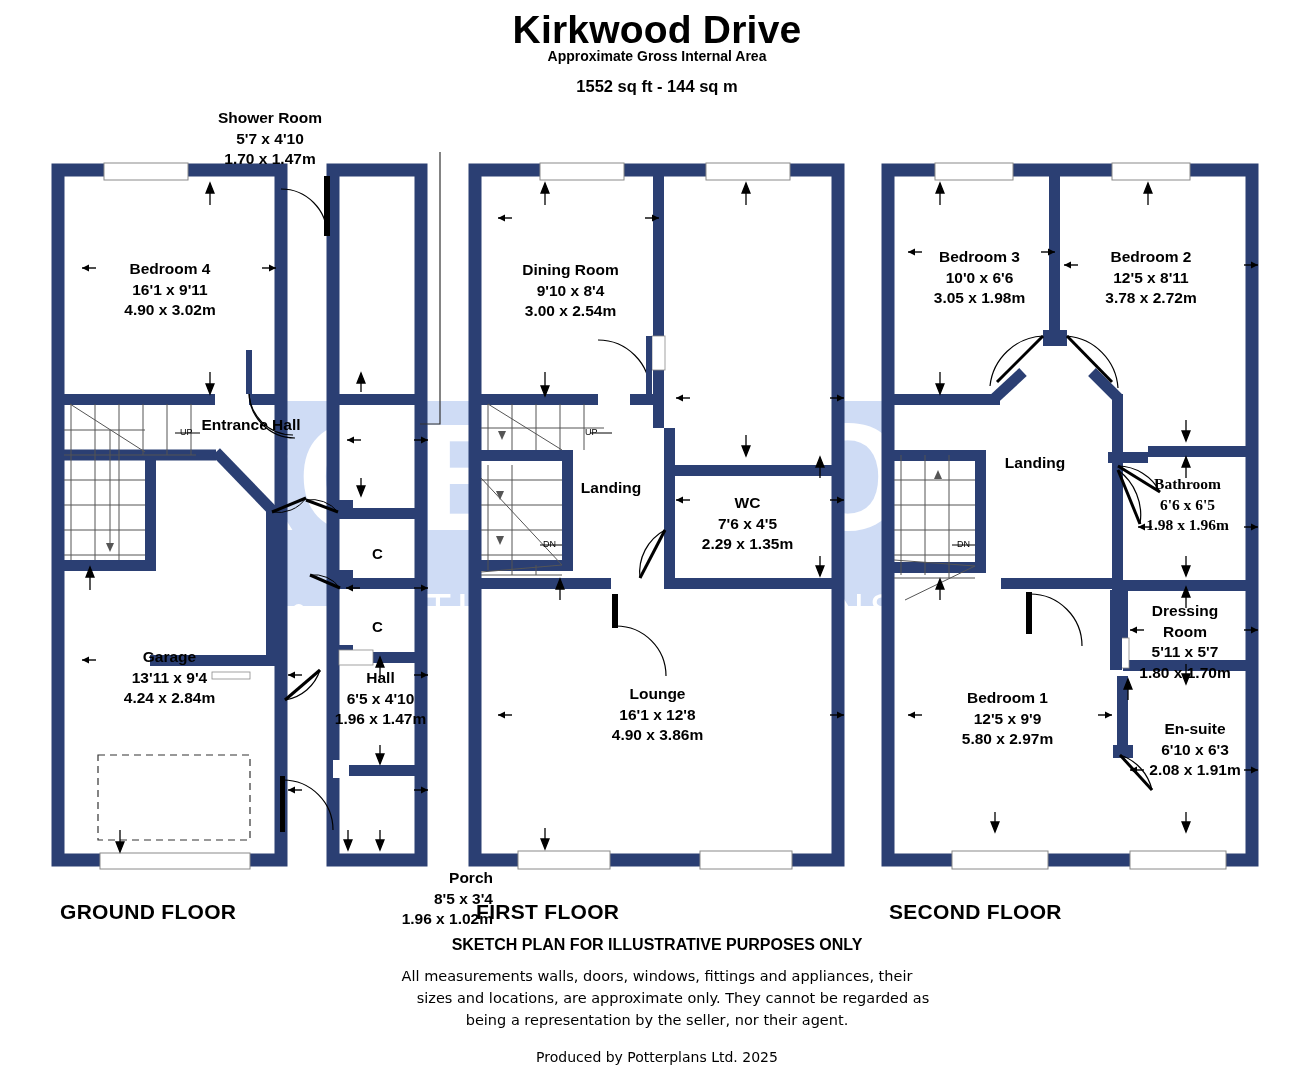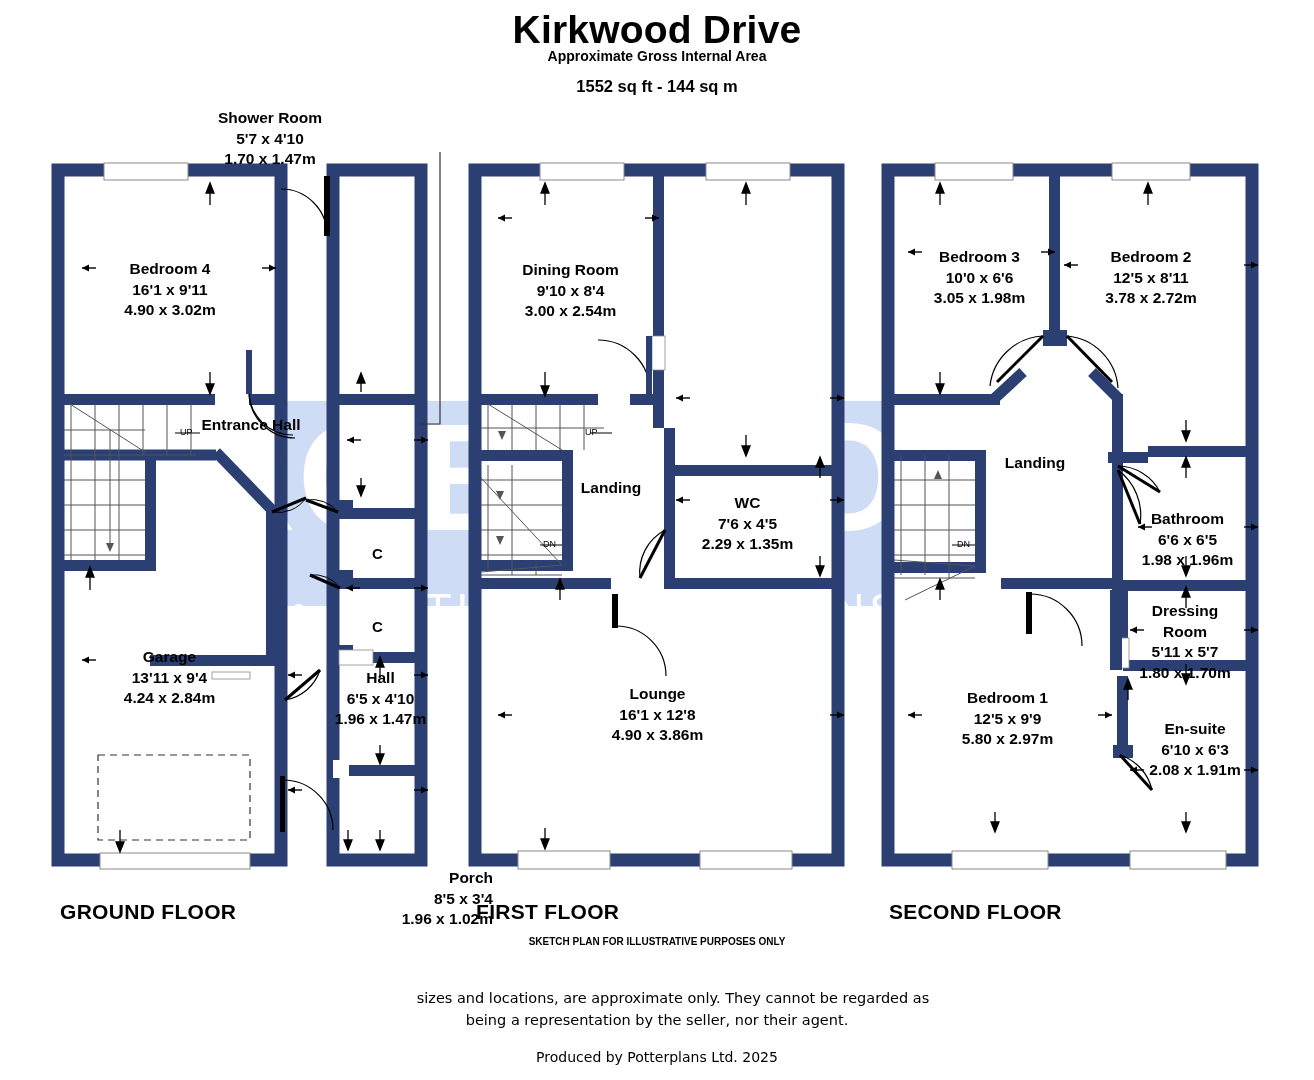--- a/index.html
+++ b/index.html
@@ -19,21 +19,21 @@
   .rlabel{position:absolute;text-align:center;font-size:15.5px;font-weight:bold;line-height:1.33;white-space:nowrap;}
   .rlabel .nm{display:block;}
   .rlabel .d1{display:block;}
   .rlabel .d2{display:block;}
   .rlabel.wrapname{white-space:normal;}
   .clab{position:absolute;font-size:15px;font-weight:bold;}
   .tiny{position:absolute;font-size:9px;font-family:"Liberation Sans",sans-serif;}
 
   .floorlab{position:absolute;font-size:21px;font-weight:bold;letter-spacing:.3px;}
 
-  #foot1{position:absolute;top:936px;width:100%;text-align:center;font-size:10px;font-weight:bold;}
+  #foot1{position:absolute;top:936px;width:100%;text-align:center;font-size:16px;font-weight:bold;}
   .foot2{position:absolute;width:100%;text-align:center;font-size:14.5px;font-family:"DejaVu Sans",sans-serif;}
   #fl1{top:968px;} #fl2{top:990px;padding-left:16px;} #fl3{top:1012px;}
   #foot3{position:absolute;top:1049px;width:100%;text-align:center;font-size:14px;font-family:"DejaVu Sans",sans-serif;}
 </style>
 </head>
 <body>
 
 <div id="stage">
 
   <div class="hdr" id="title">Kirkwood Drive</div>
@@ -454,21 +454,21 @@
   <div class="rlabel" style="left:1043px;top:247px;width:216px;">
     <span class="nm">Bedroom 2</span>
     <span class="d1">12'5 x 8'11</span>
     <span class="d2">3.78 x 2.72m</span>
   </div>
 
   <div class="rlabel" style="left:945px;top:453px;width:180px;">
     <span class="nm">Landing</span>
   </div>
 
-  <div class="rlabel" style="left:1075px;top:509px;width:225px;">
+  <div class="rlabel" style="left:1075px;top:474px;width:225px;font-family:Liberation Serif, serif;">
     <span class="nm">Bathroom</span>
     <span class="d1">6'6 x 6'5</span>
     <span class="d2">1.98 x 1.96m</span>
   </div>
 
   <div class="rlabel wrapname" style="left:1129px;top:601px;width:112px;">
     <span class="nm">Dressing Room</span>
     <span class="d1">5'11 x 5'7</span>
     <span class="d2">1.80 x 1.70m</span>
   </div>
@@ -485,17 +485,18 @@
     <span class="d2">5.80 x 2.97m</span>
   </div>
 
   <div class="tiny" style="left:957px;top:539px;">DN</div>
 
   <div class="floorlab" style="left:60px;top:900px;">GROUND FLOOR</div>
   <div class="floorlab" style="left:476px;top:900px;">FIRST FLOOR</div>
   <div class="floorlab" style="left:889px;top:900px;">SECOND FLOOR</div>
 
   <div id="foot1">SKETCH PLAN FOR ILLUSTRATIVE PURPOSES ONLY</div>
+  <div class="foot2" id="fl1">All measurements walls, doors, windows, fittings and appliances, their</div>
   <div class="foot2" id="fl2">sizes and locations, are approximate only. They cannot be regarded as</div>
   <div class="foot2" id="fl3">being a representation by the seller, nor their agent.</div>
   <div id="foot3">Produced by Potterplans Ltd. 2025</div>
 
 </div>
 
 </body></html>

